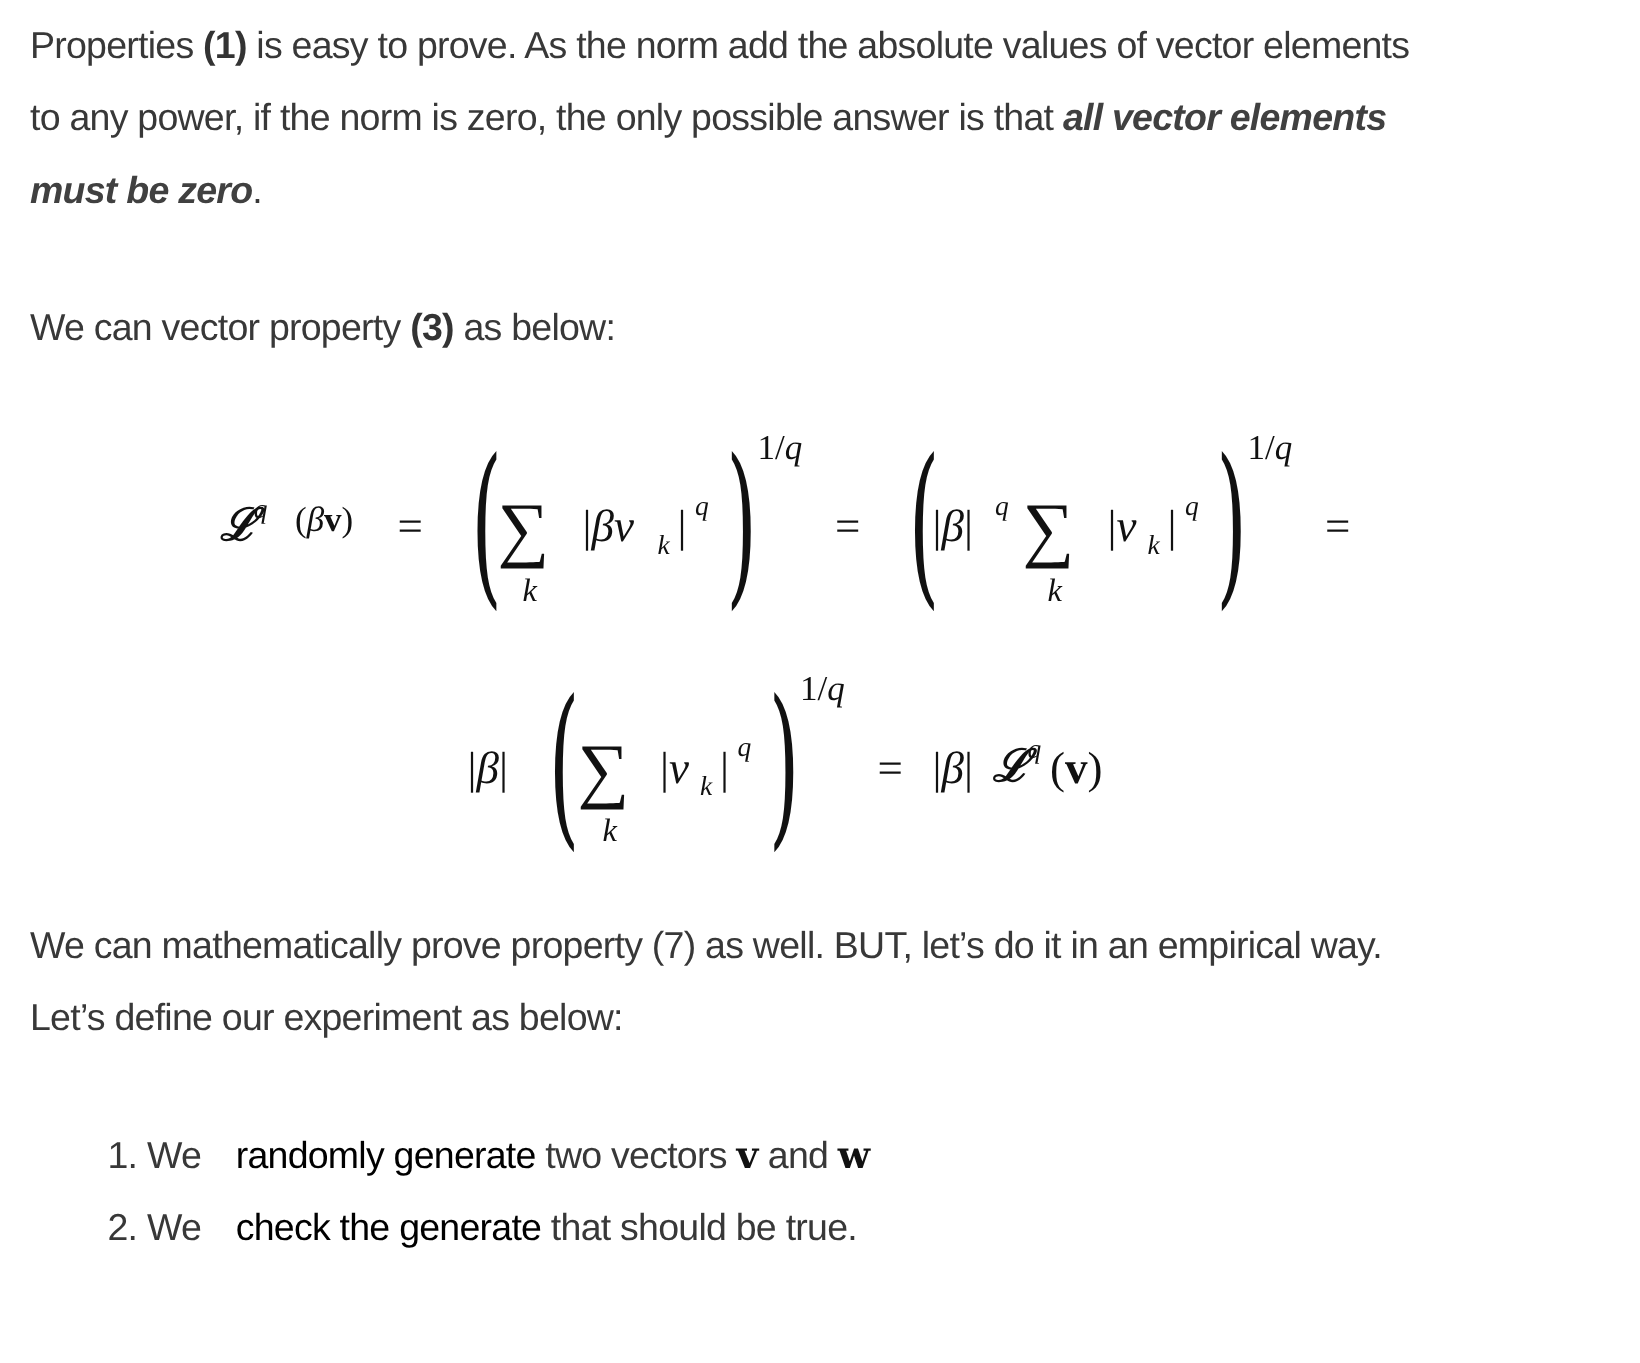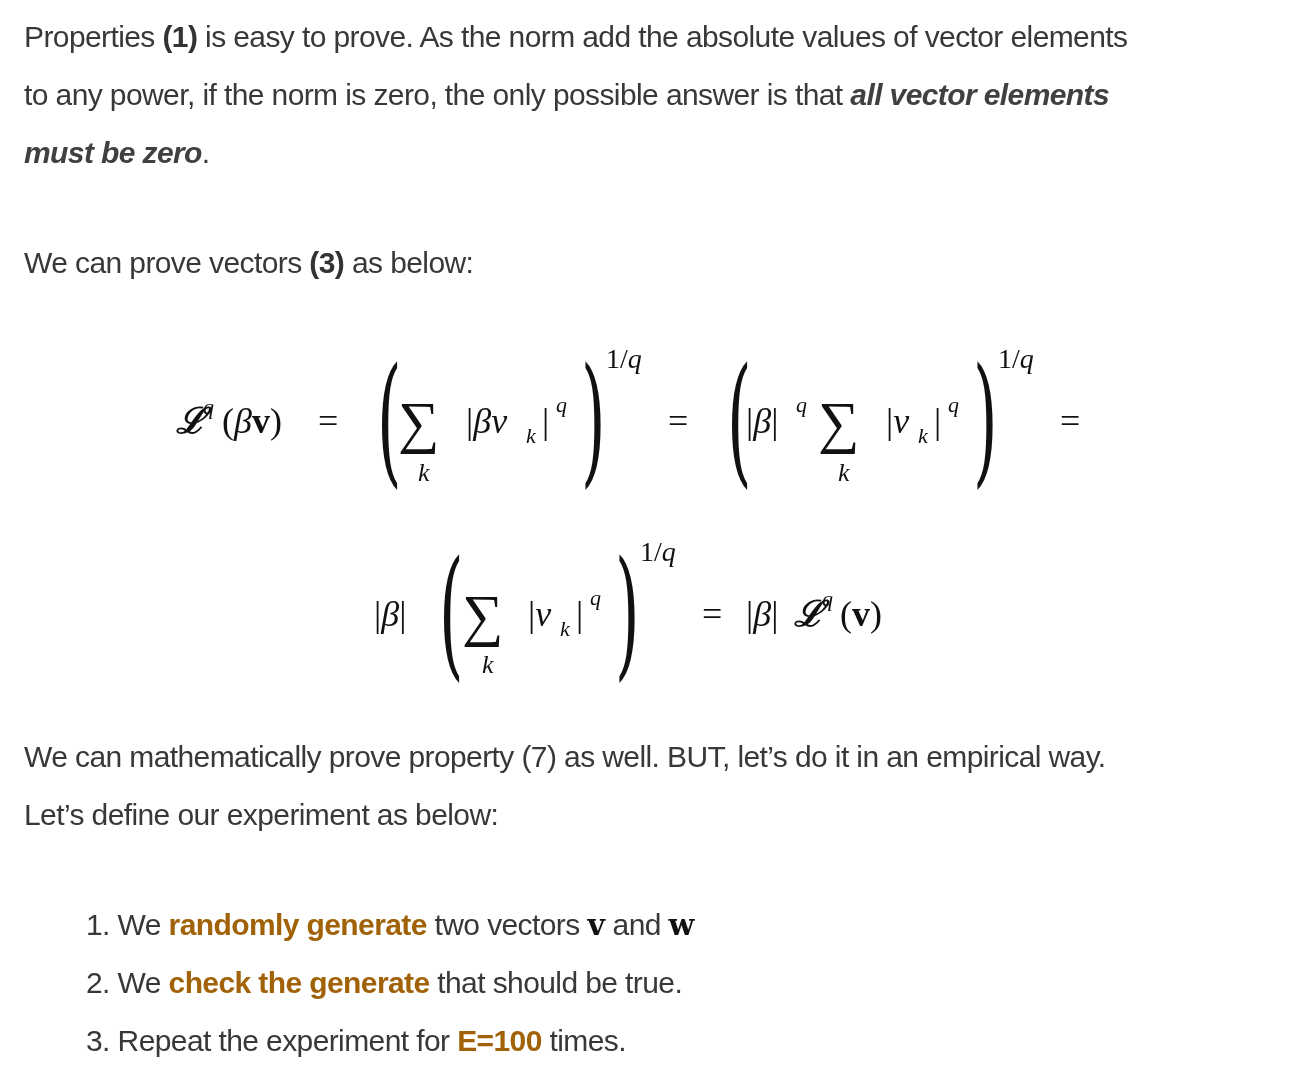--- a/index.html
+++ b/index.html
@@ -18,44 +18,44 @@
   .m { position: absolute; font-family: "Liberation Serif", "DejaVu Serif", serif; color: #111; line-height: 1; white-space: nowrap; }
   .mi { font-style: italic; }
   .bf { font-weight: bold; font-style: normal; }
   .cal { font-family: "DejaVu Serif", serif; font-style: italic; font-weight: bold; }
   .paren { position: absolute; font-family: "DejaVu Serif", serif; font-weight: 100; line-height: 1; color: #111; transform-origin: center; }
   ol.steps {
     position: absolute; left: 86px; top: 896px; margin: 0; padding: 0;
     list-style: none; font-size: 30px; line-height: 58px; letter-spacing: -0.6px;
   }
   ol.steps li { white-space: nowrap; }
-  ol.steps b { font-weight: bold; color: #a16207; }
+  ol.steps b { font-weight: normal; color: #000000; margin-left: 20px; }
   .vec { font-family: "DejaVu Serif", "Liberation Serif", serif; font-weight: bold; color: #111; font-size: 30px; letter-spacing: 0; }
 </style>
 </head>
 <body>
 
 <p class="p" style="top:8px;">
   <span>Properties </span><b>(1)</b><span> is easy to prove. As the norm add the absolute values of vector elements</span>
 </p>
 <p class="p" style="top:66px;">
   <span>to any power, if the norm is zero, the only possible answer is that </span><span class="bi">all vector elements</span>
 </p>
 <p class="p" style="top:124px;">
   <span class="bi">must be zero</span><span>.</span>
 </p>
 
 <p class="p" style="top:234px;">
-  <span>We can prove vectors </span><b>(3)</b><span> as below:</span>
+  <span>We can vector property </span><b>(3)</b><span> as below:</span>
 </p>
 
 <div>
   <span class="m cal" style="left:176px; top:402px; font-size:36px;">ℒ</span>
   <span class="m mi" style="left:203px; top:396px; font-size:22px;">q</span>
-  <span class="m" style="left:222px; top:403px; font-size:36px;">(<span class="mi">β</span><span class="bf">v</span>)</span>
+  <span class="m" style="left:236px; top:403px; font-size:28px;">(<span class="mi">β</span><span class="bf">v</span>)</span>
   <span class="m" style="left:318px; top:403px; font-size:36px;">=</span>
 
   <span class="paren" style="left:362px; top:350px; font-size:140px; transform:scaleX(0.45);">(</span>
   <span class="m" style="left:398px; top:394px; font-size:58px;">∑</span>
   <span class="m mi" style="left:418px; top:460px; font-size:26px;">k</span>
   <span class="m" style="left:466px; top:403px; font-size:36px;">|<span class="mi">βv</span></span>
   <span class="m mi" style="left:526px; top:425px; font-size:22px;">k</span>
   <span class="m" style="left:542px; top:403px; font-size:36px;">|</span>
   <span class="m mi" style="left:556px; top:394px; font-size:22px;">q</span>
   <span class="paren" style="left:566px; top:350px; font-size:140px; transform:scaleX(0.45);">)</span>
@@ -97,16 +97,13 @@
 <p class="p" style="top:728px;">We can mathematically prove property (7) as well. BUT, let’s do it in an empirical way.</p>
 <p class="p" style="top:786px;">Let’s define our experiment as below:</p>
 
 <ol class="steps">
   <li>
     <span>1. </span><span>We </span><b>randomly generate</b><span> two vectors </span><span class="vec">v</span><span> and </span><span class="vec">w</span>
   </li>
   <li>
     <span>2. </span><span>We </span><b>check the generate</b><span> that should be true.</span>
   </li>
-  <li>
-    <span>3. </span><span>Repeat the experiment for </span><b>E=100</b><span> times.</span>
-  </li>
 </ol>
 
 </body></html>

